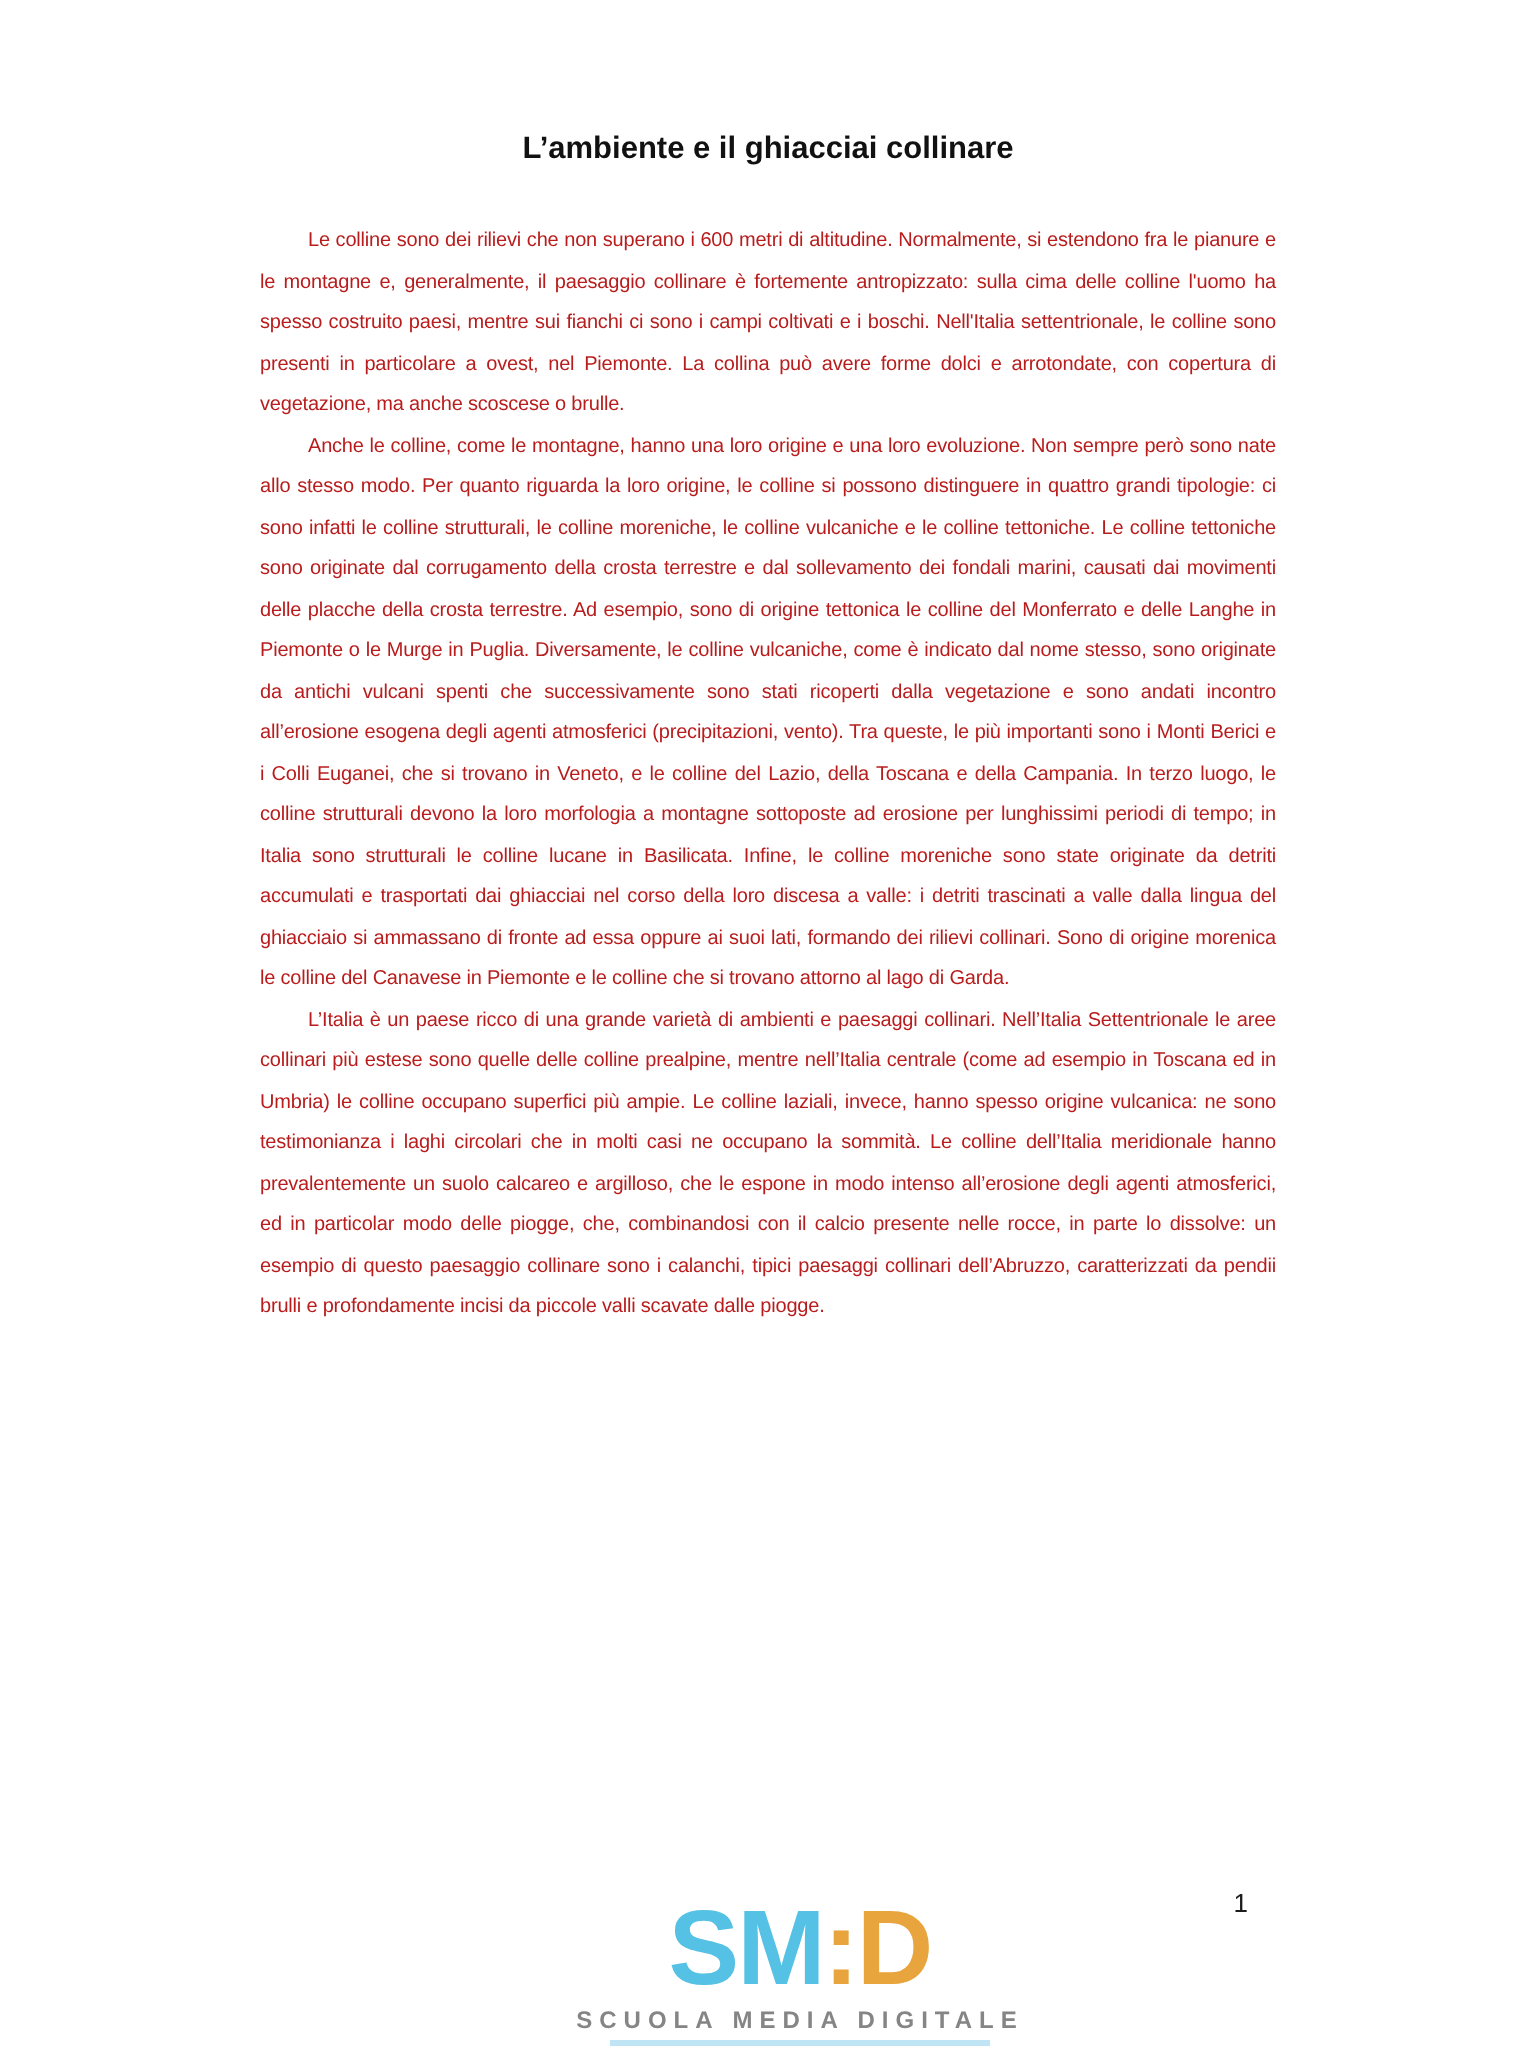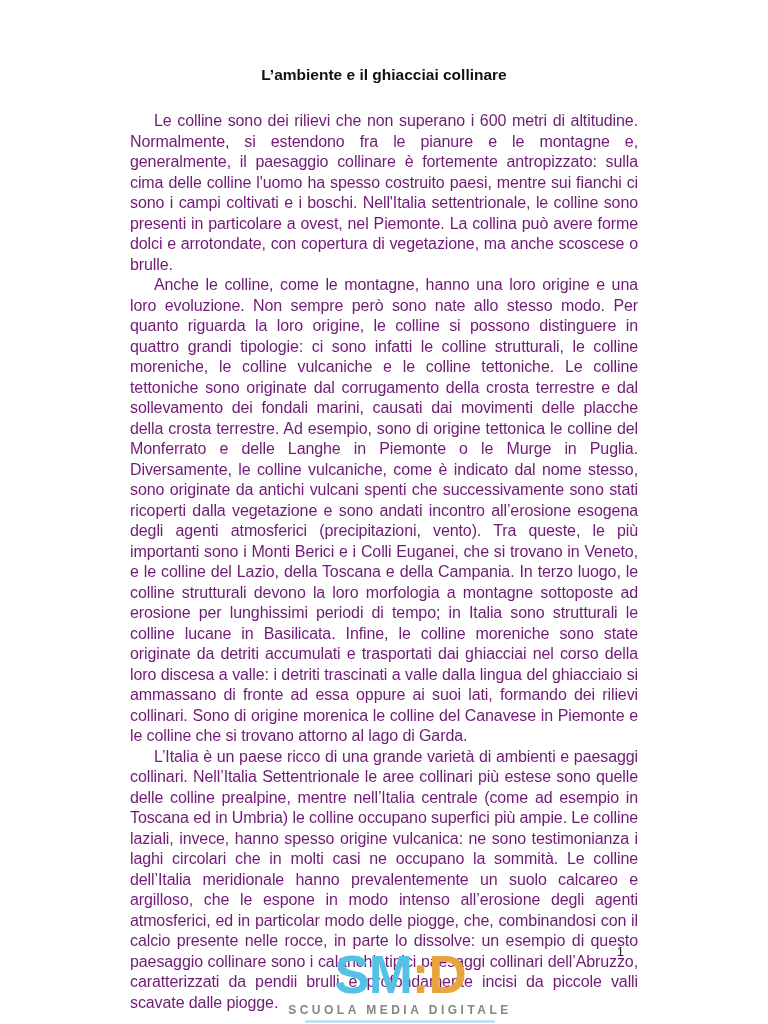--- a/index.html
+++ b/index.html
@@ -23,27 +23,27 @@
     width: 508px;
   }
   .doc-title {
     font-size: 15.5px;
     font-weight: bold;
     text-align: center;
     margin: 0 0 27px 0;
     color: #111;
   }
   .body-par {
-    font-size: 16px;
+    font-size: 10px;
     line-height: 20.5px;
     letter-spacing: -0.1px;
     text-align: justify;
     text-indent: 24px;
     margin: 0;
-    color: #701a75;
+    color: #b91c1c;
   }
   .page-number {
     position: absolute;
     top: 944px;
     right: 144px;
     font-size: 13px;
     color: #1c1c1c;
   }
   .footer-logo {
     position: absolute;

